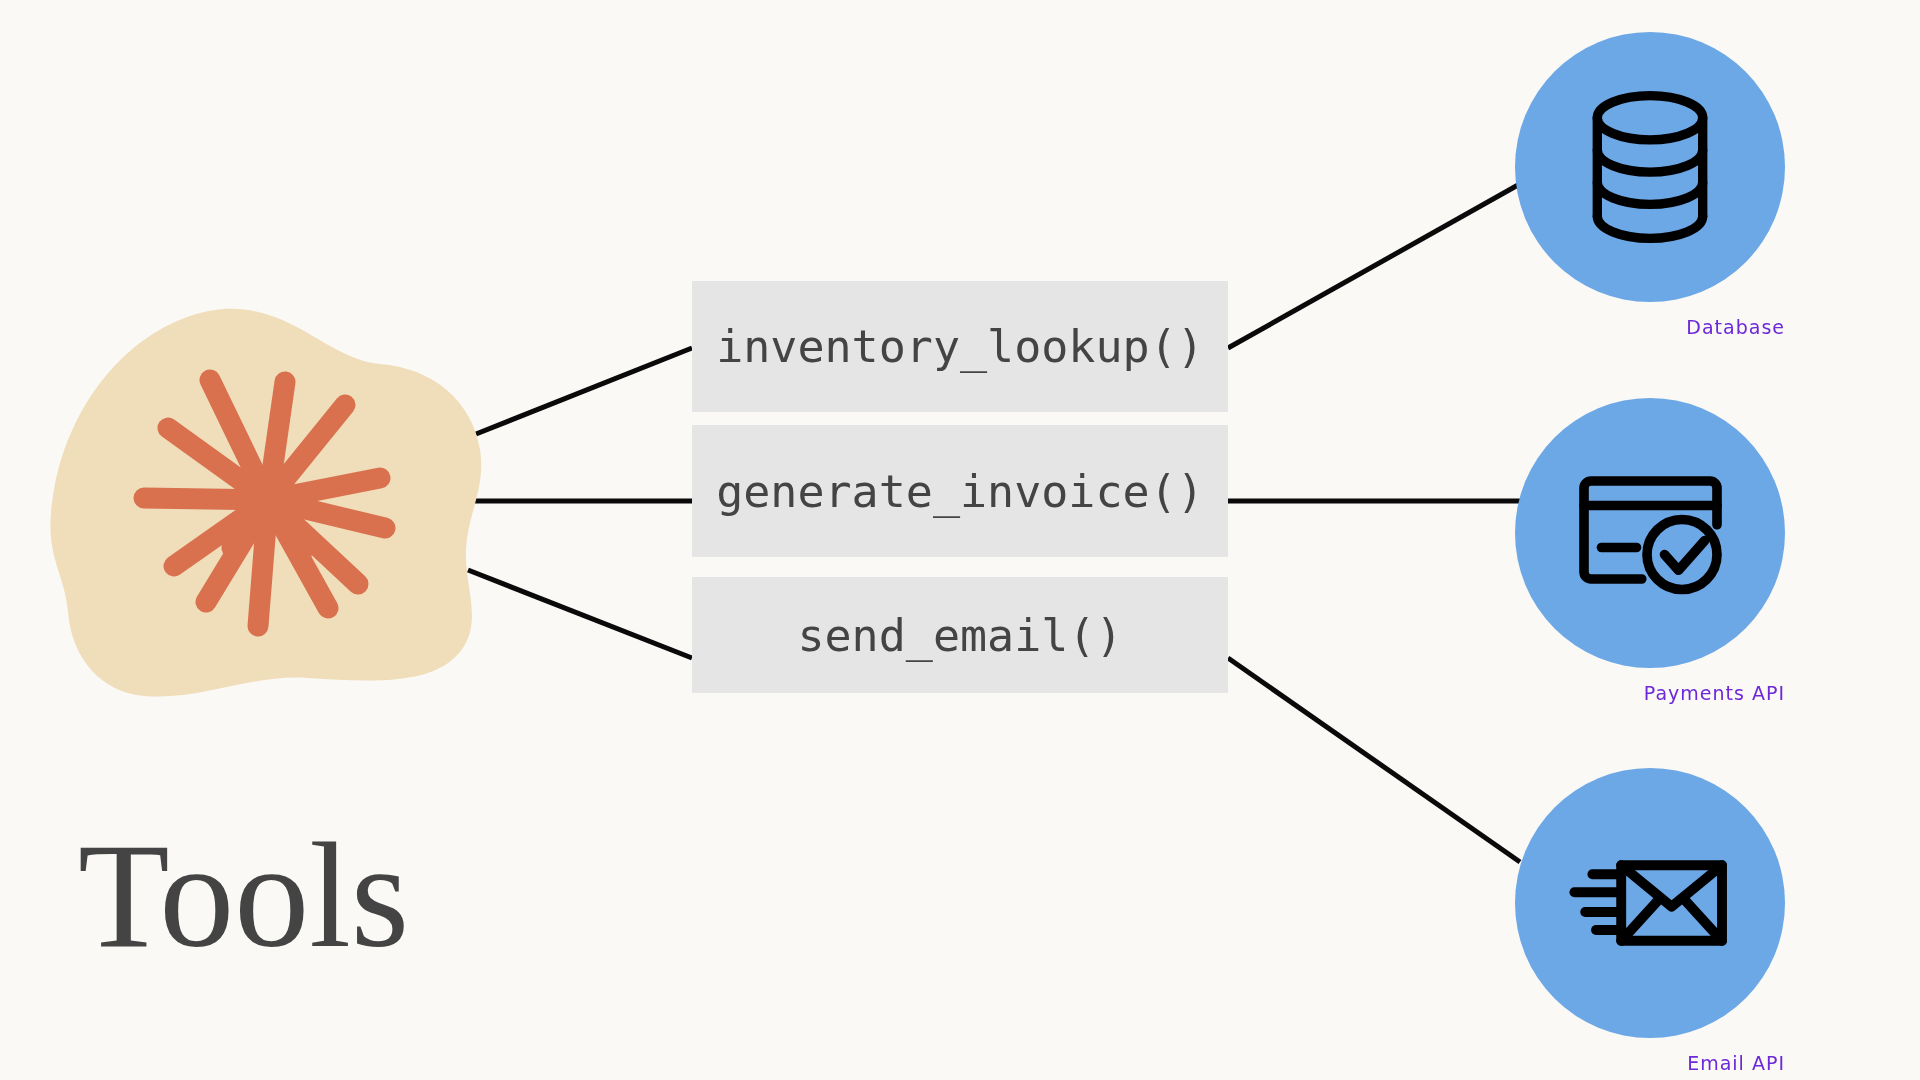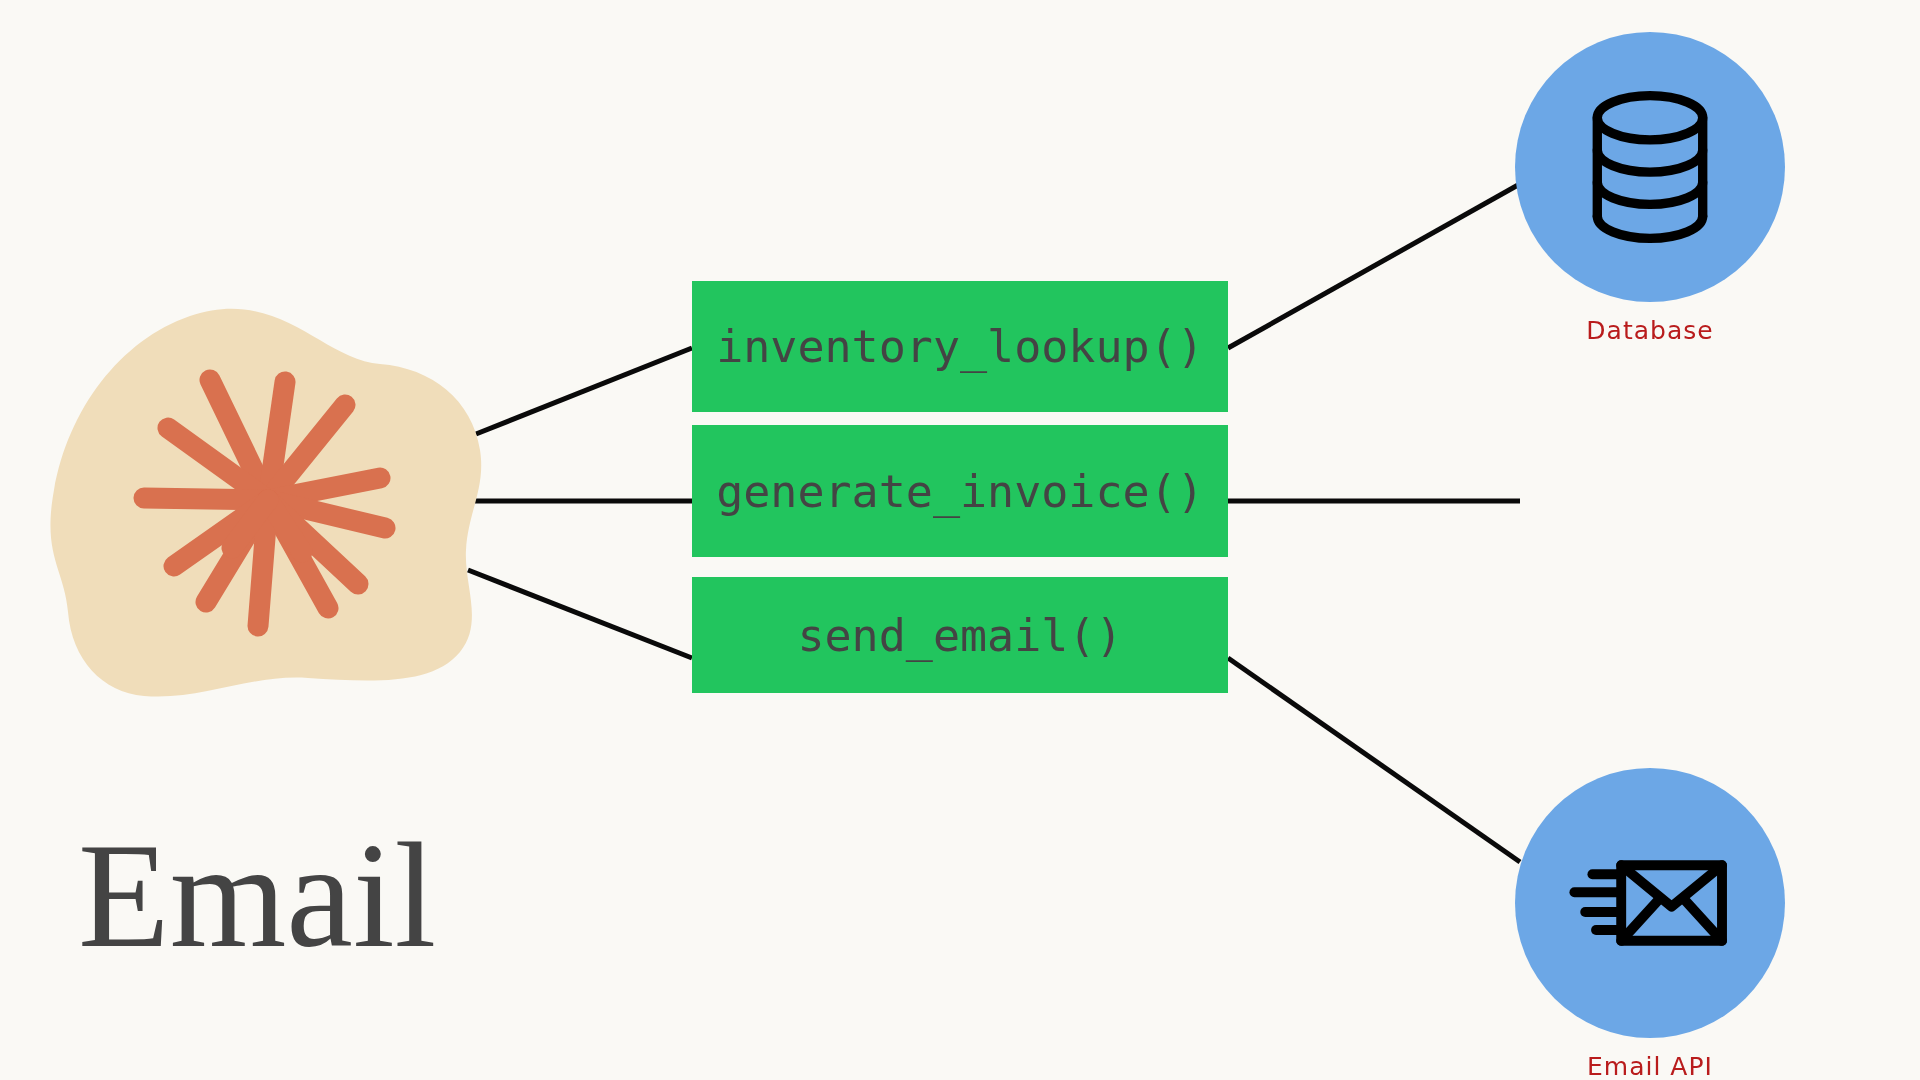--- a/index.html
+++ b/index.html
@@ -12,21 +12,21 @@
   #stage{position:relative;width:1920px;height:1080px;}
   #wires{position:absolute;inset:0;width:1920px;height:1080px;}
 
   
   .blob-wrap{position:absolute;left:40px;top:300px;width:450px;height:400px;}
 
   
   .tool-box{
     position:absolute;
     left:692px;width:536px;
-    background:#22c55e;
+    background:#e5e5e5;
     display:flex;align-items:center;justify-content:center;
   }
   .tool-box .lbl{
     font-family:"DejaVu Sans Mono","Liberation Mono",monospace;
     font-size:45px;
     letter-spacing:0px;
     color:#444444;
     white-space:nowrap;
   }
   #tool-0{top:281px;height:131px;}
@@ -34,26 +34,26 @@
   #tool-2{top:577px;height:116px;}
 
   
   .service{position:absolute;left:1515px;width:270px;}
   .circle{
     width:270px;height:270px;border-radius:50%;
     background:#6ca7e6;
     display:flex;align-items:center;justify-content:center;
   }
   .svc-label{
-    text-align:center;
+    text-align:right;
     margin-top:14px;
     font-family:"DejaVu Sans",sans-serif;
-    font-size:25px;
+    font-size:19px;
     letter-spacing:1px;
-    color:#b91c1c;
+    color:#6d28d9;
   }
   #svc-0{top:32px;}
   #svc-1{top:398px;}
   #svc-2{top:768px;}
 
   
   .caption{
     position:absolute;
     font-family:"Liberation Serif","DejaVu Serif",serif;
     font-size:150px;
@@ -131,34 +131,48 @@
           <path d="M81 21 V 79"></path>
           <path d="M19 79 a31 13 0 0 0 62 0"></path>
           <path d="M19 40 a31 13 0 0 0 62 0"></path>
           <path d="M19 59 a31 13 0 0 0 62 0"></path>
         </g>
       </svg>
     </div>
     <div class="svc-label">Database</div>
   </div>
 
+  <div class="service" id="svc-1">
+    <div class="circle">
+      <svg width="175" height="175" viewBox="0 0 100 100">
+        <g fill="none" stroke="#000" stroke-width="5.5" stroke-linecap="round" stroke-linejoin="round">
+          <path d="M88 45 V 24 a4 4 0 0 0 -4 -4 H 16 a4 4 0 0 0 -4 4 V 72 a4 4 0 0 0 4 4 H 45"></path>
+          <path d="M12 34 H 88"></path>
+          <path d="M22 58 H 42"></path>
+          <circle cx="68" cy="62" r="20"></circle>
+          <path d="M58 62 l 8 9 l 15 -17"></path>
+        </g>
+      </svg>
+    </div>
+    <div class="svc-label">Payments API</div>
+  </div>
 
   <div class="service" id="svc-2">
     <div class="circle">
       <svg width="180" height="180" viewBox="0 0 100 100">
         <g fill="none" stroke="#000" stroke-width="5.5" stroke-linecap="round" stroke-linejoin="round">
           <rect x="34" y="29" width="56" height="42"></rect>
           <path d="M34 29 L 62 52 L 90 29"></path>
           <path d="M34 71 L 55 48"></path>
           <path d="M90 71 L 69 48"></path>
           <path d="M18 34 H 32"></path>
           <path d="M8 44 H 32"></path>
           <path d="M14 55 H 32"></path>
           <path d="M20 65 H 32"></path>
         </g>
       </svg>
     </div>
     <div class="svc-label">Email API</div>
   </div>
 
-  <div class="caption" id="cap-model">Email</div>
+  <div class="caption" id="cap-model">Tools</div>
 
 </div>
 
 </body></html>

